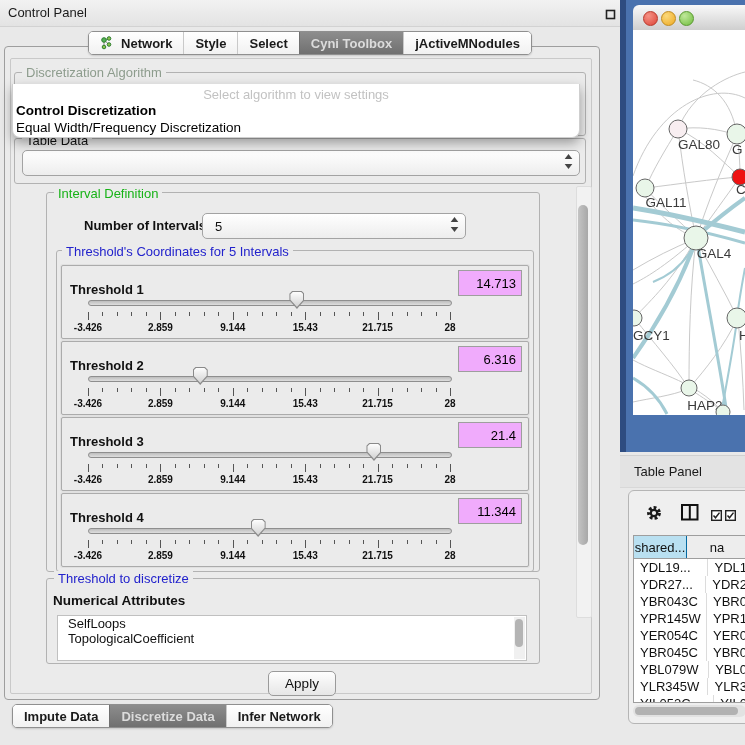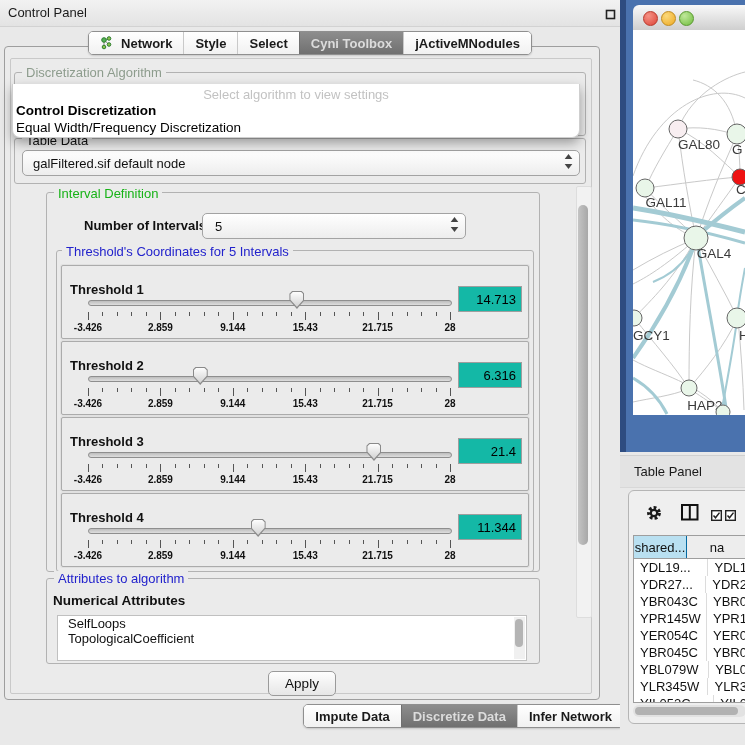--- a/index.html
+++ b/index.html
@@ -56,35 +56,35 @@
     border-radius:3px;background:linear-gradient(#bdbdbd,#dedede);cursor:pointer;}
   .thumb{position:absolute;top:1px;width:15px;height:18px;cursor:pointer;z-index:2;}
   .t-outer{position:absolute;left:0;top:0;right:0;bottom:0;background:#8a8a8a;
     clip-path:polygon(18% 0,82% 0,100% 15%,100% 52%,50% 100%,0 52%,0 15%);}
   .t-inner{position:absolute;left:1px;top:1px;right:1px;bottom:2px;background:linear-gradient(#fdfdfd,#d2d2d2);
     clip-path:polygon(18% 0,82% 0,100% 15%,100% 52%,50% 100%,0 52%,0 15%);}
   .tick{position:absolute;top:22px;width:1px;background:#555;}
   .tick.minor{height:4px;}
   .tick.major{height:8px;}
   .tick-label{position:absolute;top:32px;transform:translateX(-50%);font-size:10px;font-weight:bold;color:#111;white-space:nowrap;}
-  .value-box{position:absolute;right:6px;top:20px;width:52px;height:24px;border:1px solid #9e9e9e;
-    background:#14b8a6;font-size:13px;font-family:"Liberation Sans",sans-serif;text-align:right;padding:0 5px;}
+  .value-box{position:absolute;right:6px;top:4px;width:52px;height:24px;border:1px solid #9e9e9e;
+    background:#f0abfc;font-size:13px;font-family:"Liberation Sans",sans-serif;text-align:right;padding:0 5px;}
 
   
   #attr-list{position:absolute;left:10px;top:36px;width:468px;height:44px;background:#fff;
     border:1px solid #c0c0c0;overflow:hidden;}
   .attr-item{font-size:13px;line-height:15px;padding-left:10px;cursor:pointer;white-space:nowrap;}
   #attr-scroll{position:absolute;right:1px;top:1px;width:11px;height:42px;background:#f0f0f0;}
   #attr-thumb{position:absolute;left:1px;top:2px;width:8px;height:28px;background:#b4b4b4;border-radius:4px;}
 
   #apply-btn{position:absolute;left:268px;top:671px;width:66px;height:23px;border:1px solid #9a9a9a;
     border-radius:5px;background:linear-gradient(#fefefe,#e6e6e6);font-size:13.5px;
     display:flex;align-items:center;justify-content:center;cursor:pointer;}
 
-  #bottom-tab-row{position:absolute;left:4px;top:704px;width:620px;display:flex;justify-content:flex-end;}
+  #bottom-tab-row{position:absolute;left:12px;top:704px;width:620px;display:flex;justify-content:flex-start;}
 
   
   #cp-scroll-track{position:absolute;left:576px;top:186px;width:14px;height:430px;
     background:#f2f2f2;border:1px solid #dddddd;border-radius:2px;}
   #cp-scroll-thumb{position:absolute;left:578px;top:205px;width:10px;height:340px;
     background:linear-gradient(90deg,#c4c4c4,#a8a8a8);border-radius:5px;cursor:grab;}
 
   
   #network-window{position:absolute;left:620px;top:0;width:125px;height:452px;background:#4a72ae;}
   #nw-left-edge{position:absolute;left:0;top:0;width:6px;height:452px;background:#2e4c80;}
@@ -171,21 +171,20 @@
   <div id="main-box"></div>
   <div id="inner-frame"></div>
 
   <div class="group-box" style="left:14px;top:72px;width:570px;height:62px;"></div>
   <div class="group-label" style="left:22px;top:65px;color:#8d9c8d;">Discretization Algorithm</div>
   <div class="combo" style="left:22px;top:93px;width:540px;height:25px;border-color:#6fa6dc;box-shadow:0 0 5px #74abdf;"></div>
 
   <div class="group-box" style="left:14px;top:138px;width:570px;height:44px;"></div>
   <div class="group-label" style="left:22px;top:133px;color:#111;">Table Data</div>
   <div class="combo" style="left:22px;top:150px;width:556px;height:24px;">
-    <span class="combo-text">galFiltered.sif default node</span>
     <span class="stepper">
       <svg width="9" height="15">
           <path d="M4.5,0 L8.3,5 H0.7 Z" fill="#444"></path>
           <path d="M4.5,15 L8.3,10 H0.7 Z" fill="#444"></path>
         </svg>
     </span>
   </div>
 
   <div id="algo-overlay">
     <div id="algo-hint">Select algorithm to view settings</div>
@@ -390,21 +389,21 @@
     <div id="attr-list">
       <div id="attr-items">
           <div class="attr-item">SelfLoops</div>
           <div class="attr-item">TopologicalCoefficient</div>
         </div>
       <div id="attr-scroll">
           <div id="attr-thumb"></div>
         </div>
     </div>
   </div>
-  <div class="group-label" style="left:54px;top:571px;color:#2222cc;">Attributes to algorithm</div>
+  <div class="group-label" style="left:54px;top:571px;color:#2222cc;">Threshold to discretize</div>
 
   <div id="apply-btn">Apply</div>
 
   <div id="bottom-tab-row">
     <div class="seg-group" id="bottom-seg">
         <div class="seg-tab">
           <span>Impute Data</span>
         </div>
         <div class="seg-tab selected">
           <span>Discretize Data</span>

